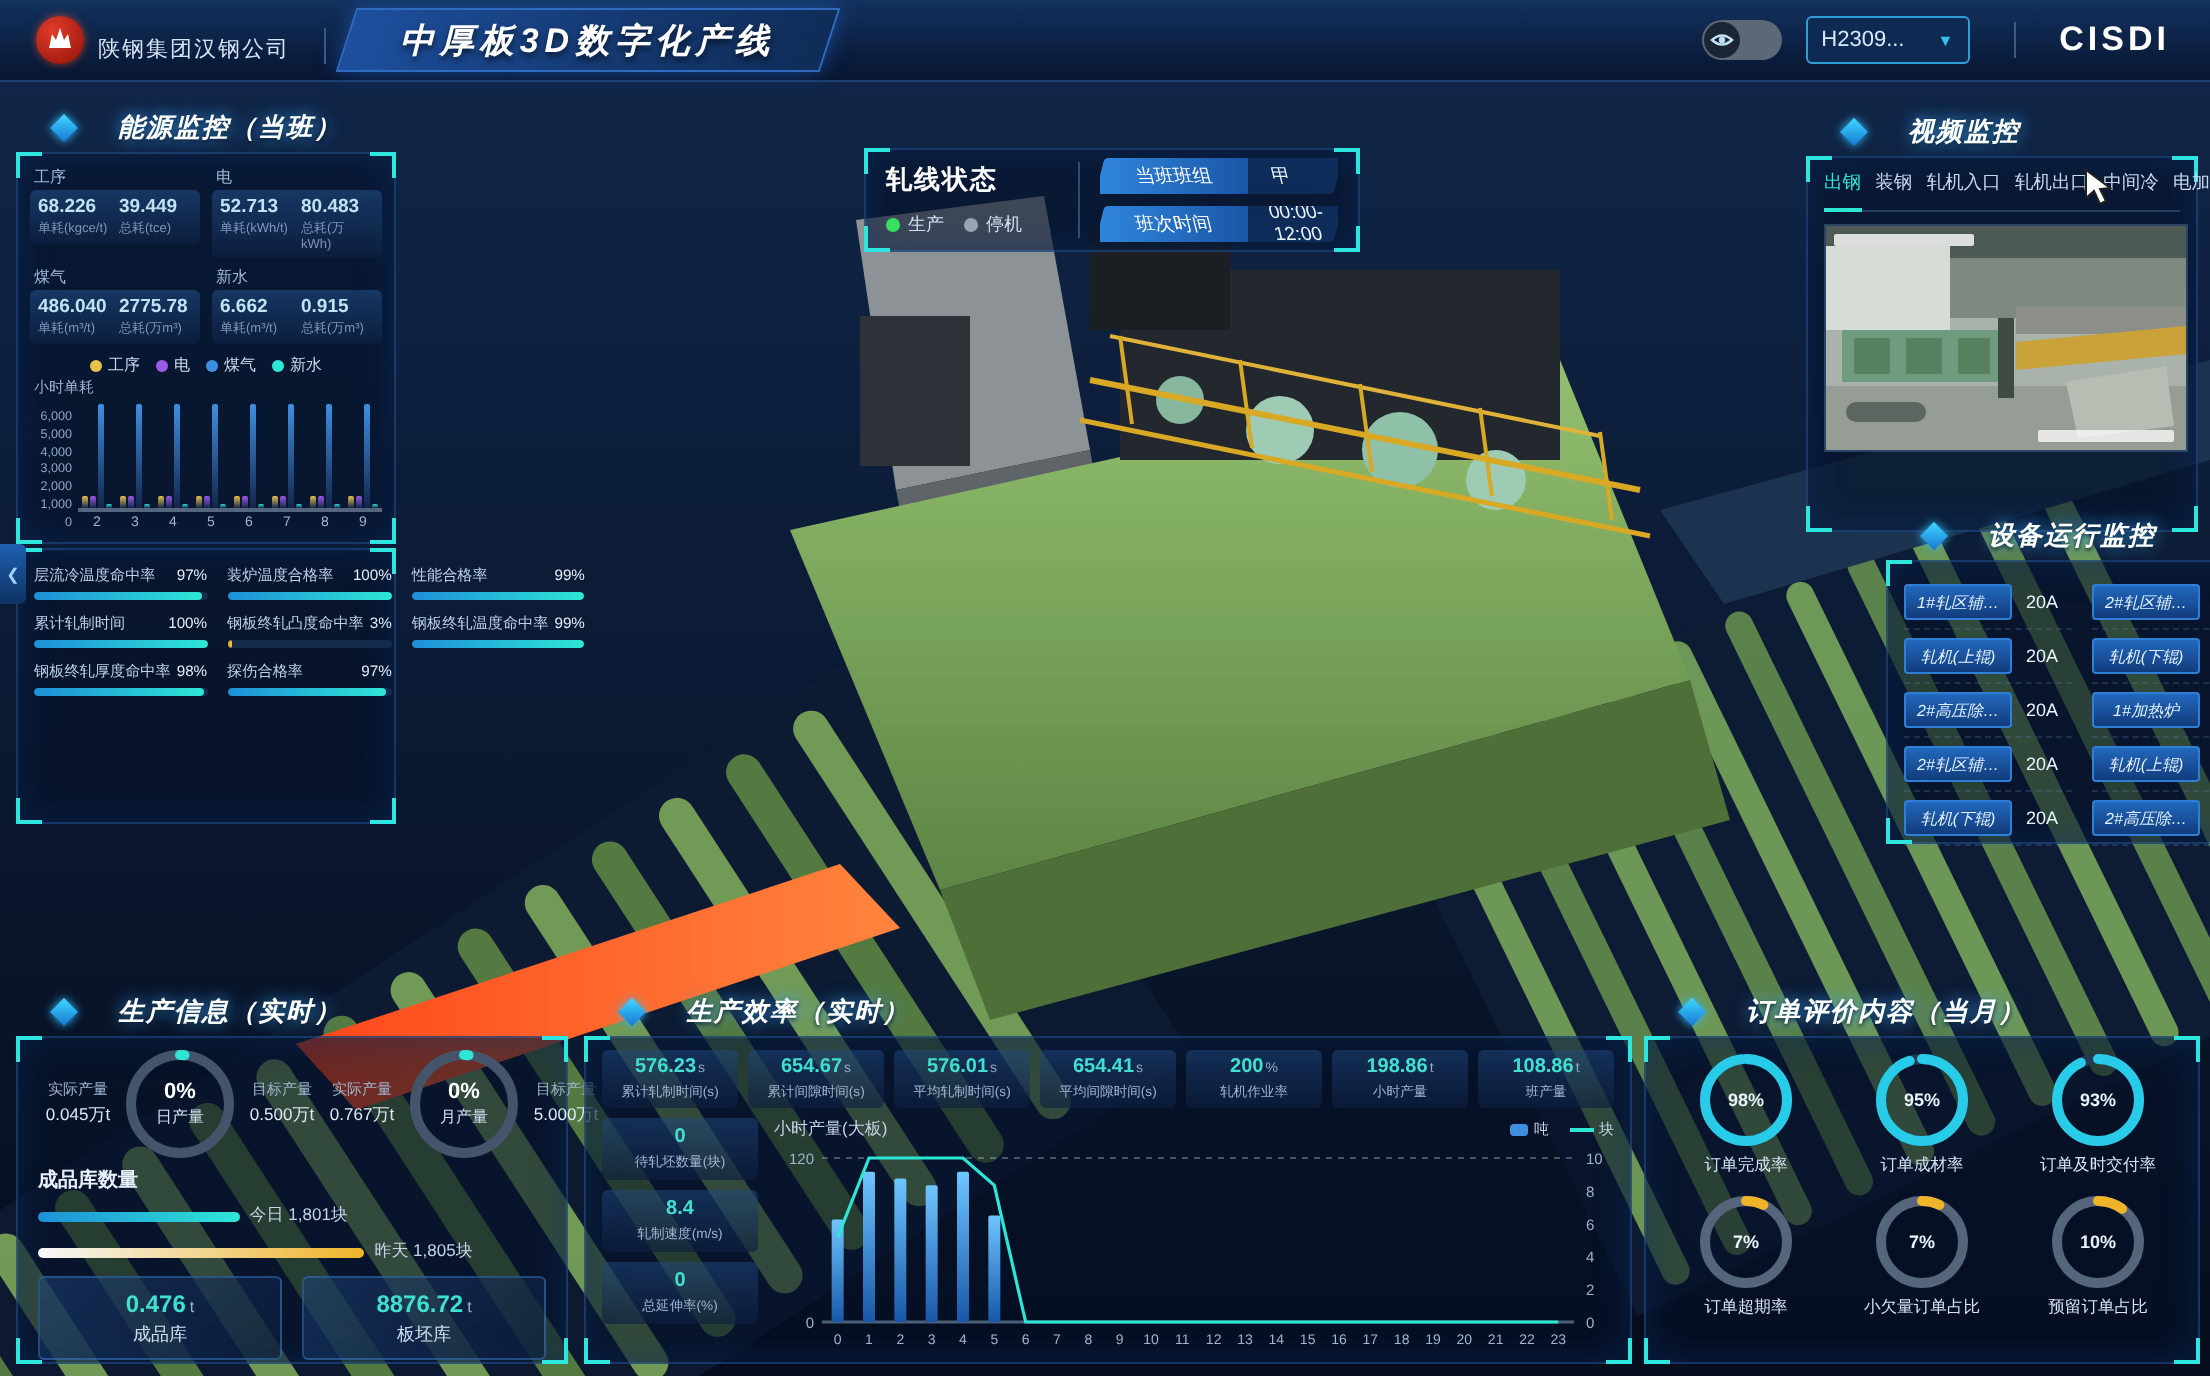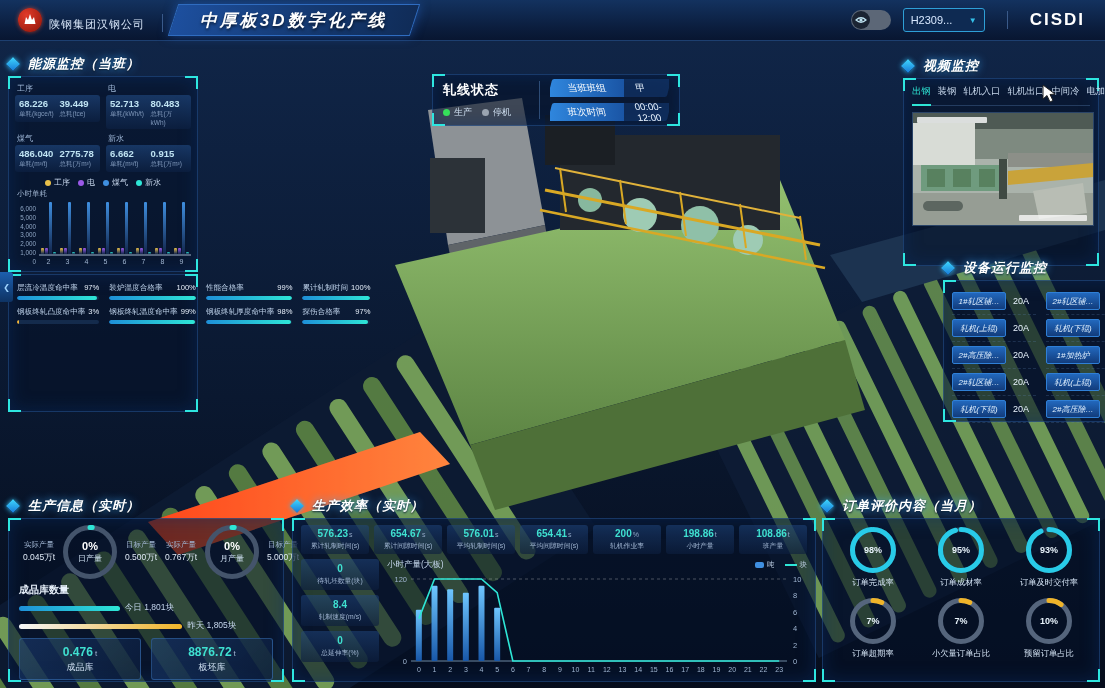--- a/index.html
+++ b/index.html
@@ -25,21 +25,21 @@
   .toggle .knob{position:absolute;left:1px;top:1px;width:18px;height:18px;border-radius:50%;
     background:#1b2433;display:flex;align-items:center;justify-content:center;}
   .dropdown{min-width:66px;height:22px;border:1px solid #2e9fd6;border-radius:3px;background:#0e2a52;
     display:flex;align-items:center;justify-content:space-between;padding:0 7px;font-size:11px;color:#d7e8ff;cursor:pointer;}
   .dropdown .caret{color:#35c0e8;font-size:8px;margin-left:6px;}
   .cisdi{font-size:17px;font-weight:bold;color:#fff;letter-spacing:2px;}
   
   #scene{position:absolute;top:40px;left:0;width:1105px;height:648px;z-index:1;}
   
   .pwrap{position:absolute;z-index:20;}
-  .p-head{display:flex;align-items:center;gap:10px;height:20px;margin-bottom:2px;}
+  .p-head{display:flex;align-items:center;gap:22px;height:20px;margin-bottom:2px;margin-left:19px;}
   .p-head .diamond{width:10px;height:10px;transform:rotate(45deg);
     background:linear-gradient(135deg,#3fd9ff,#1678d6);box-shadow:0 0 5px #2fb9f0;}
   .p-head .t{font-size:13px;font-weight:bold;font-style:italic;color:#fff;letter-spacing:1px;
     text-shadow:0 0 8px rgba(60,170,255,.9),0 1px 2px #000;}
   .panel{position:relative;background:rgba(6,18,40,.58);border:1px solid rgba(45,100,175,.45);
     box-shadow:inset 0 0 18px rgba(10,50,110,.45);}
   .panel::before{content:"";position:absolute;top:-1px;left:-1px;width:11px;height:11px;
     border-top:2px solid #2ee6e0;border-left:2px solid #2ee6e0;}
   .panel::after{content:"";position:absolute;bottom:-1px;right:-1px;width:11px;height:11px;
     border-bottom:2px solid #2ee6e0;border-right:2px solid #2ee6e0;}
@@ -64,21 +64,21 @@
   .e-yaxis{display:flex;flex-direction:column;justify-content:space-between;height:60px;
     font-size:6.3px;color:#8fa6c4;text-align:right;padding-right:3px;width:24px;box-sizing:border-box;}
   .e-plot{flex:1;}
   .e-bars{display:flex;justify-content:space-around;align-items:flex-end;height:54px;
     border-bottom:2px solid #54657e;}
   .e-bgroup{display:flex;align-items:flex-end;gap:1px;}
   .e-bar{width:3px;border-radius:1px 1px 0 0;}
   .e-xlabels{display:flex;justify-content:space-around;font-size:7px;color:#9fb4d0;margin-top:2px;}
   
   #quality .panel{width:190px;height:138px;padding:8px 8px 2px;box-sizing:border-box;}
-  .q-grid{display:grid;grid-template-columns:1fr 1fr 1fr 1fr;gap:7px 10px;}
+  .q-grid{display:grid;grid-template-columns:1fr 1fr 1fr;gap:7px 10px;}
   .q-item .q-row{display:flex;justify-content:space-between;font-size:7.6px;color:#bcd0e8;margin-bottom:3px;white-space:nowrap;}
   .q-item .q-val{color:#e4edf8;margin-left:3px;}
   .q-track{height:4px;background:rgba(22,45,80,.9);border-radius:2px;overflow:hidden;}
   .q-fill{height:100%;border-radius:2px;background:linear-gradient(90deg,#1e8fd8,#2ee6d6);}
   .q-fill.orange{background:linear-gradient(90deg,#f0a428,#f5c242);}
   
   #linestatus{width:248px;height:52px;z-index:25;}
   #linestatus .panel{width:100%;height:100%;display:flex;align-items:center;box-sizing:border-box;padding:8px 10px;}
   .ls-left{width:86px;}
   .ls-title{font-size:13px;font-weight:bold;color:#fff;letter-spacing:1px;margin-bottom:7px;}

